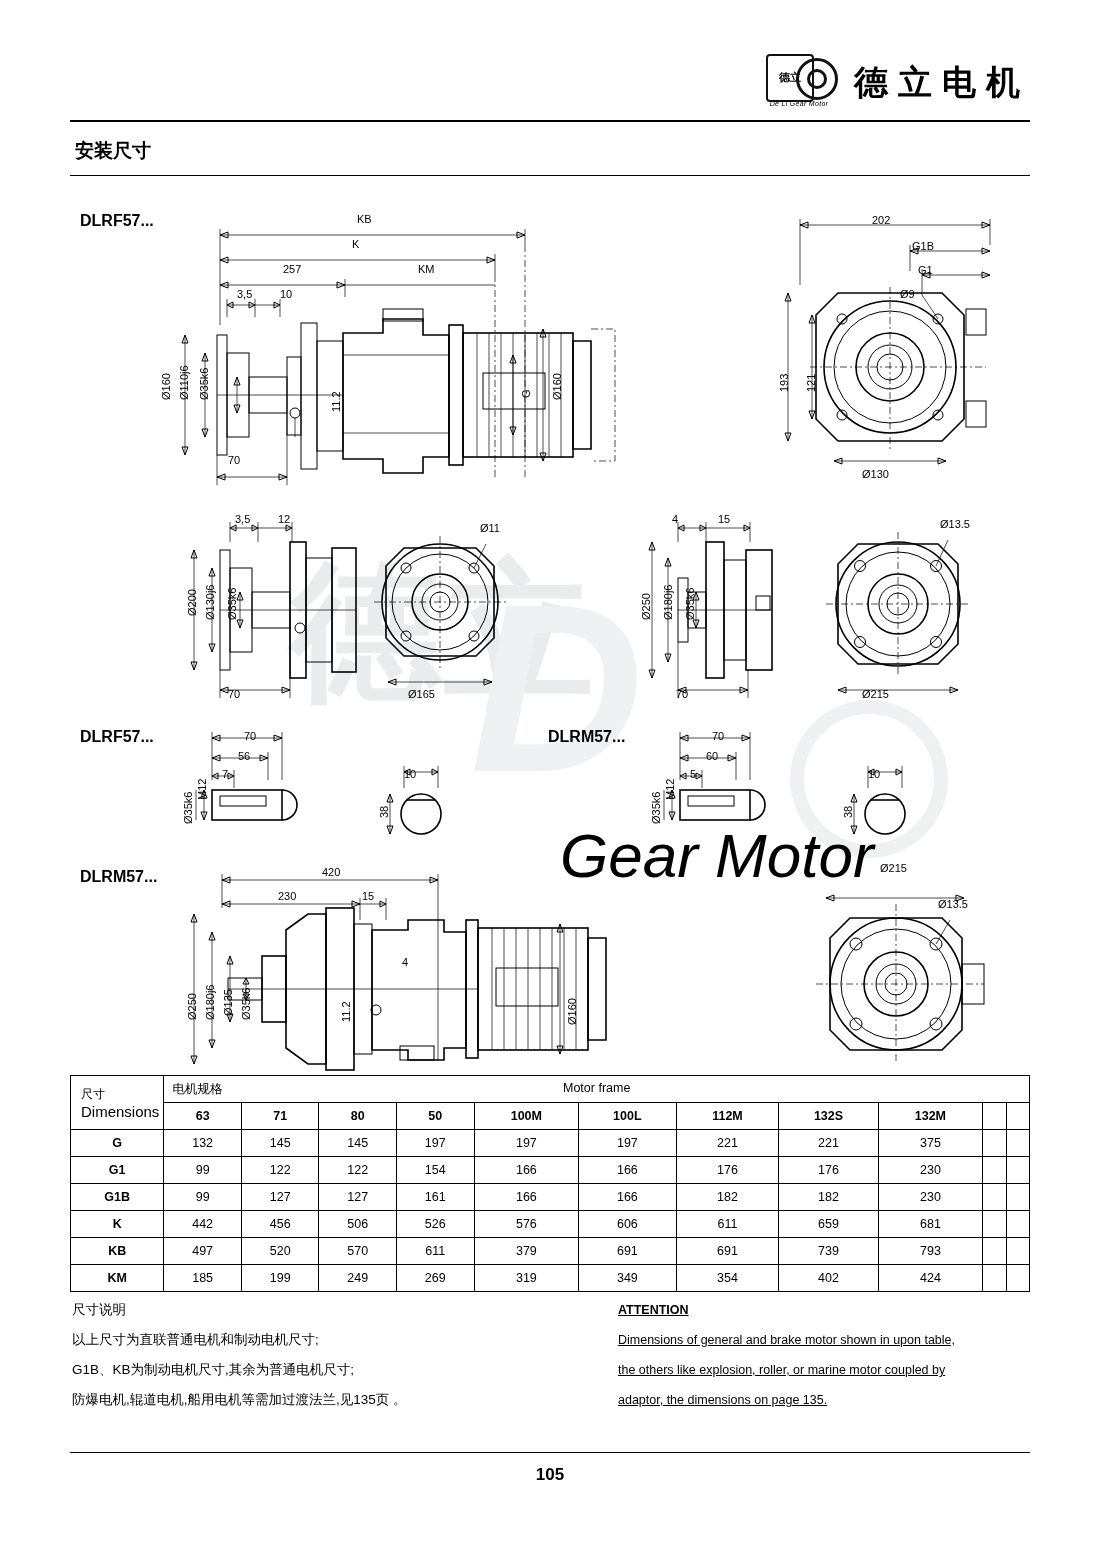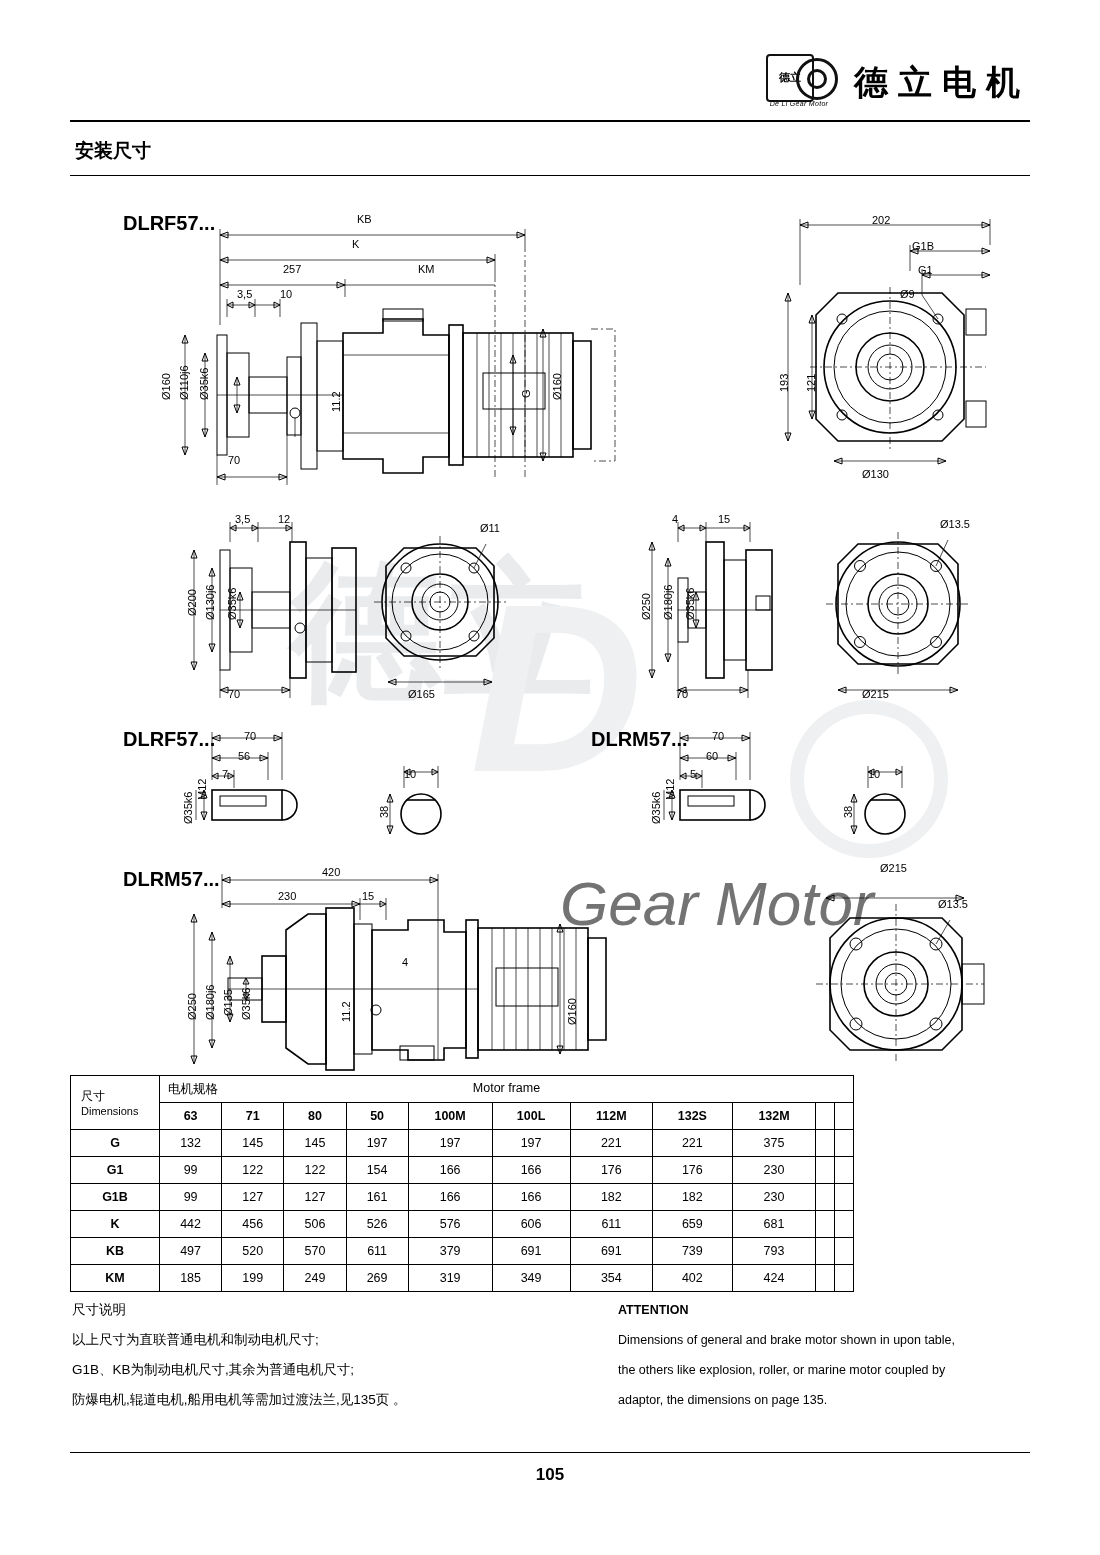--- a/index.html
+++ b/index.html
@@ -61,54 +61,54 @@
   }
   .watermark .wm-cn{
     position:absolute;left:30px;top:20px;font-size:150px;font-weight:bold;
     line-height:.95;letter-spacing:4px;color:#e9ebed;
   }
   .watermark .wm-d{
     position:absolute;left:210px;top:10px;font-size:240px;font-weight:bold;
     font-style:italic;color:#eef0f1;
   }
   .watermark .wm-en{
-    position:absolute;left:300px;top:280px;font-size:62px;font-style:italic;color:#737373;margin-top:48px;
+    position:absolute;left:300px;top:280px;font-size:62px;font-style:italic;color:#000000;
   }
   .watermark .wm-gear{
     position:absolute;left:530px;top:160px;width:130px;height:130px;
     border:14px solid #eef0f1;border-radius:50%;
   }
 
   
   .lbl{position:absolute;font-size:11px;white-space:nowrap;}
   .vlbl{position:absolute;font-size:11px;white-space:nowrap;
         transform:rotate(-90deg);transform-origin:left top;}
-  .grp-title{position:absolute;font-size:20px;font-weight:bold;margin-left:43px;}
+  .grp-title{position:absolute;font-size:16px;font-weight:bold;}
 
   svg{position:absolute;left:0;top:0;overflow:visible;}
   .ln{stroke:#000;stroke-width:1;fill:none;}
   .ln2{stroke:#000;stroke-width:1.6;fill:none;}
   .thin{stroke:#000;stroke-width:.7;fill:none;}
   .dash{stroke:#000;stroke-width:.7;fill:none;stroke-dasharray:7 3 2 3;}
 
   
   table.dim{
-    position:absolute;left:70px;top:1075px;width:784px;
+    position:absolute;left:70px;top:1075px;width:960px;
     border-collapse:collapse;font-size:12.5px;
   }
   table.dim th, table.dim td{
     border:1px solid #000;text-align:center;height:26px;padding:0 4px;
   }
   table.dim th{font-weight:bold;}
   table.dim td.rowhead{font-weight:bold;}
   .cell-cn{font-size:12px;text-align:left;padding-left:6px;}
 
   
   .notes-cn{position:absolute;left:72px;top:1295px;font-size:13.5px;line-height:30px;}
-  .notes-en{position:absolute;left:618px;top:1295px;font-size:12.5px;line-height:30px;width:420px;}
+  .notes-en{position:absolute;left:618px;top:1295px;font-size:12.5px;line-height:30px;width:420px;text-decoration:underline;}
   .notes-en .hd{font-weight:bold;}
 </style>
 </head>
 <body>
 
 <div class="page">
 
   <div class="brand">
     <div class="brand-logo">
       <div class="seal">德立</div>
@@ -598,21 +598,21 @@
     <line class="thin" x1="124" y1="64" x2="138" y2="40"></line>
   </svg>
   <div class="lbl" style="left:880px;top:862px">Ø215</div>
   <div class="lbl" style="left:938px;top:898px">Ø13.5</div>
 
   <table class="dim">
     <tbody>
         <tr>
       <td rowspan="2" style="width:80px">
         <div class="cell-cn">尺寸</div>
-        <div class="cell-cn" style="font-size:11px">Dimensions</div>
+        <div class="cell-cn" style="font-size:15px">Dimensions</div>
       </td>
       <td colspan="11" style="text-align:left;padding-left:8px;position:relative">
         <span>电机规格</span>
         <span style="position:absolute;left:0;right:0;text-align:center">Motor frame</span>
       </td>
     </tr>
     <tr>
       <th>63</th>
       <th>71</th>
       <th>80</th>

